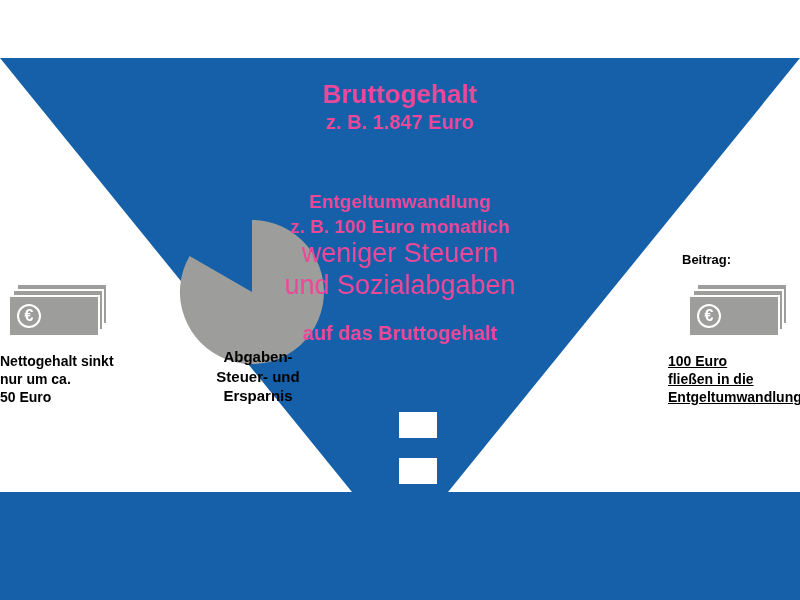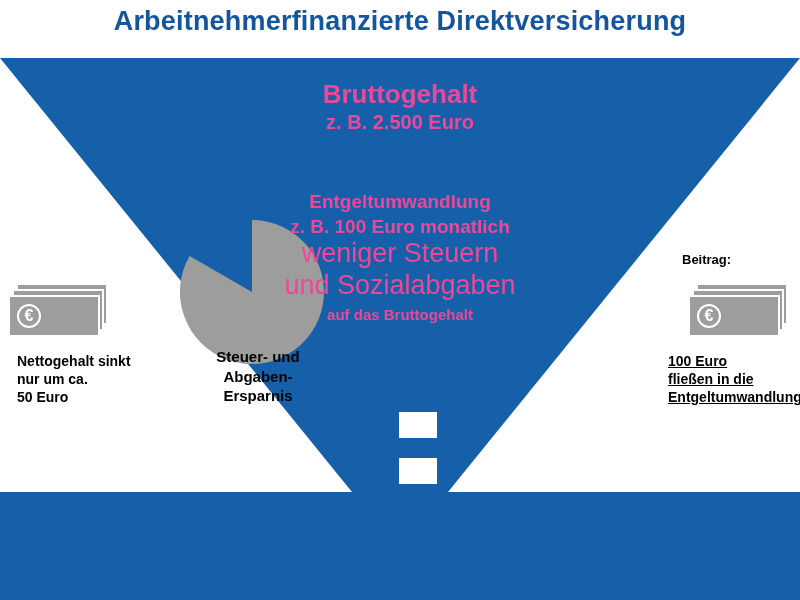--- a/index.html
+++ b/index.html
@@ -10,21 +10,21 @@
   svg.bg{position:absolute;left:0;top:0;width:800px;height:600px;}
   .title{
     position:absolute;top:6px;left:0;width:100%;text-align:center;
     font-size:27px;font-weight:bold;color:#14559e;letter-spacing:0.2px;
   }
   .tblock{position:absolute;left:0;width:100%;text-align:center;color:#ec4899;}
   .tblock .l1{font-size:26px;font-weight:bold;line-height:1.15;}
   .tblock .l2{font-size:20px;font-weight:bold;line-height:1.25;}
   .tblock.mid .l1,.tblock.mid .l2{font-size:19px;font-weight:bold;line-height:1.3;}
   .tblock.big .l1,.tblock.big .l2{font-size:27px;font-weight:normal;line-height:1.2;}
-  .tblock.big .l3{font-size:15px;font-weight:bold;margin-top:4px;}
+  .tblock.big .l3{font-size:20px;font-weight:bold;margin-top:20px;}
   .sidecap{position:absolute;color:#000;font-size:14px;font-weight:bold;line-height:1.3;}
   .pielabel{position:absolute;left:168px;top:347px;width:180px;text-align:center;
     color:#000;font-size:15px;font-weight:bold;line-height:1.3;}
   
   .money{position:absolute;width:104px;height:62px;}
   .note{position:absolute;width:92px;height:42px;background:#9d9d9c;border:2px solid #ffffff;box-sizing:border-box;}
   .note.n1{left:8px;top:0;}
   .note.n2{left:4px;top:6px;}
   .note.n3{left:0;top:12px;display:flex;align-items:center;}
   .euro-badge{
@@ -41,53 +41,52 @@
 <body>
 
 <div class="stage">
 
   <svg class="bg" viewBox="0 0 800 600">
     <path d="M0,58 L800,58 L448,492 L352,492 Z" fill="#1560a8"></path>
     <rect x="0" y="492" width="800" height="108" fill="#1560a8"></rect>
     <path d="M252,292 L252,220 A72,72 0 1 1 189.6,256 Z" fill="#9d9d9c"></path>
   </svg>
 
-  <div class="title">Arbeitnehmerfinanzierte Direktversicherung</div>
 
   <div class="tblock" style="top:80px;">
     <div class="l1">Bruttogehalt</div>
-    <div class="l2">z. B. 2.500 Euro</div>
+    <div class="l2">z. B. 1.847 Euro</div>
   </div>
 
   <div class="tblock mid" style="top:190px;">
     <div class="l1">Entgeltumwandlung</div>
     <div class="l2">z. B. 100 Euro monatlich</div>
   </div>
 
   <div class="tblock big" style="top:237px;">
     <div class="l1">weniger Steuern</div>
     <div class="l2">und Sozialabgaben</div>
     <div class="l3">auf das Bruttogehalt</div>
   </div>
 
   <div class="pielabel">
+    <div>Abgaben-</div>
     <div>Steuer- und</div>
-    <div>Abgaben-</div>
     <div>Ersparnis</div>
   </div>
 
   <div class="money" style="left:8px;top:283px;">
     <div class="note n1"></div>
     <div class="note n2"></div>
     <div class="note n3">
       <div class="euro-badge">€</div>
     </div>
   </div>
 
-  <div class="sidecap" style="left:0px;top:352px;width:145px;margin-left:17px;">
+  <div class="sidecap" style="left:0px;top:352px;width:145px;">
     <div>Nettogehalt sinkt</div>
     <div>nur um ca.</div>
     <div>50 Euro</div>
   </div>
 
   <div class="sidecap" style="left:682px;top:252px;width:112px;font-size:13px;">
     <div>Beitrag:</div>
   </div>
 
   <div class="money" style="left:688px;top:283px;">

